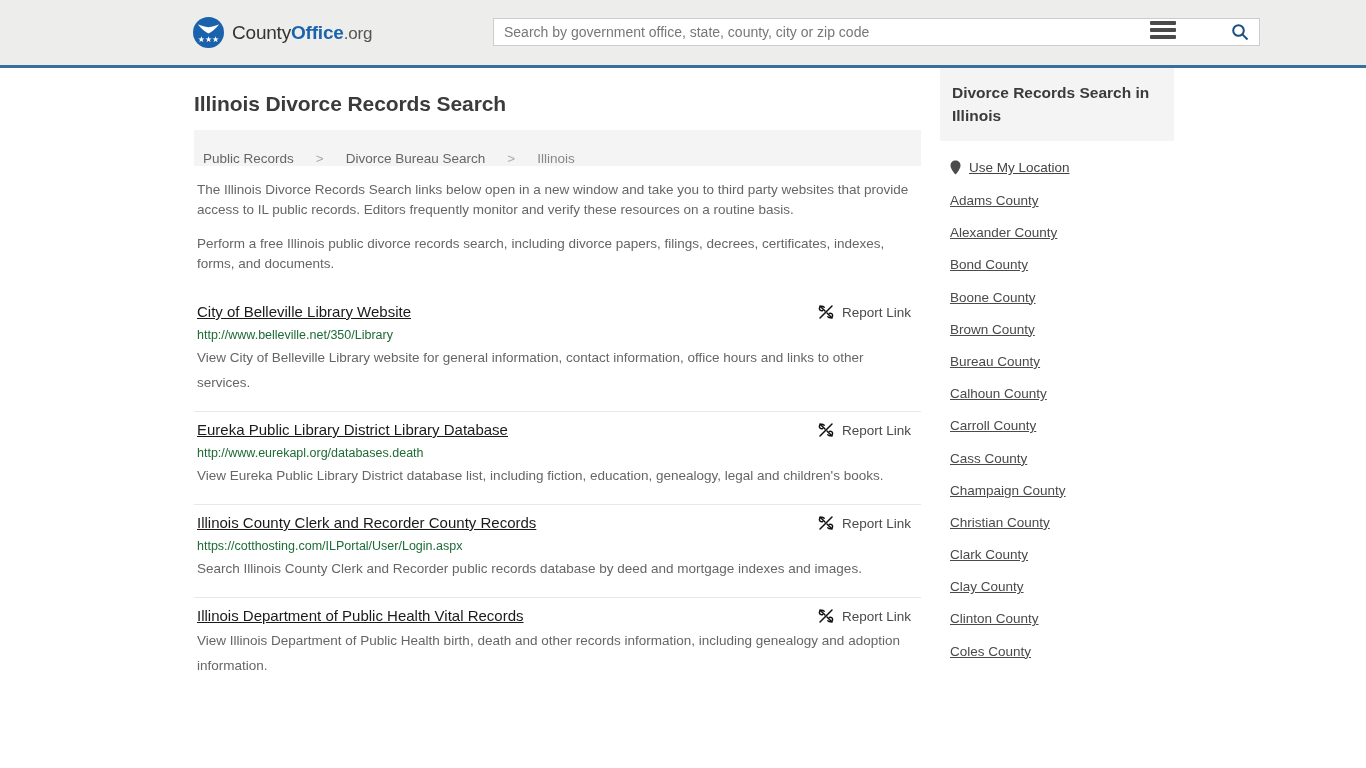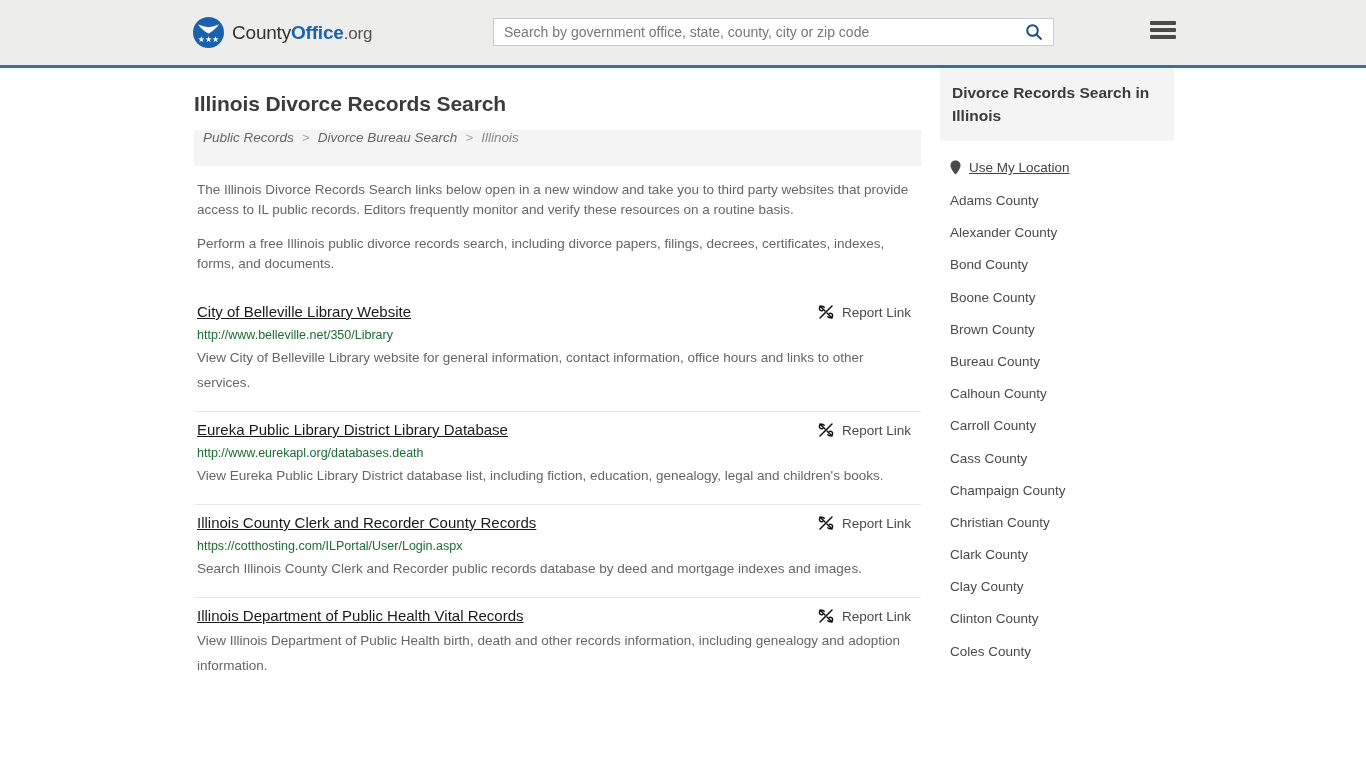--- a/index.html
+++ b/index.html
@@ -56,21 +56,21 @@
     letter-spacing: -0.2px;
     white-space: nowrap;
   }
   .logo-text .b { font-weight: bold; color: #1b62ad; }
   .logo-text .dim { color: #555555; font-size: 17px; }
 
   .search-wrap {
     position: absolute;
     left: 493px;
     top: 18px;
-    width: 561px;
+    width: 767px;
     height: 28px;
     background: #ffffff;
     border: 1px solid #cdcdcd;
     display: flex;
     align-items: center;
   }
   .search-input {
     flex: 1;
     border: none;
     outline: none;
@@ -126,26 +126,25 @@
     color: #3b3b3b;
     font-weight: bold;
     margin: 24px 0 14px 0;
     letter-spacing: -0.1px;
   }
 
   .breadcrumb {
     background: #f4f4f4;
     height: 36px;
     display: flex;
-    align-items: flex-start;
+    align-items: flex-end;
     padding: 0 9px;
     font-size: 13.5px;
     color: #666666;
-    gap: 8px;
-    font-style: italic;
+    gap: 22px;
   }
   .breadcrumb a {
     color: #666666;
     text-decoration: none;
   }
   .breadcrumb .sep { color: #aaaaaa; }
   .breadcrumb .current { color: #888888; }
 
   .intro p {
     font-size: 13.5px;
@@ -231,20 +230,21 @@
   }
   .county-list {
     list-style: none;
     margin: 14px 0 0 0;
     padding: 0 0 0 10px;
   }
   .county-list li { margin-bottom: 14.2px; }
   .county-list a {
     font-size: 13.5px;
     color: #4a4a4a;
+    text-decoration: underline;
   }
 </style>
 </head>
 <body>
 
 <div class="site-header">
   <a class="logo-wrap">
     <span class="logo-mark">
       <svg class="wing" viewBox="0 0 23 11" fill="none">
         <path d="M11.5 10.5 C8 8.5 4.5 6 0.8 1.2 C4 2.6 7.5 3.8 11.5 4.2 C15.5 3.8 19 2.6 22.2 1.2 C18.5 6 15 8.5 11.5 10.5 Z" fill="#ffffff"></path>

